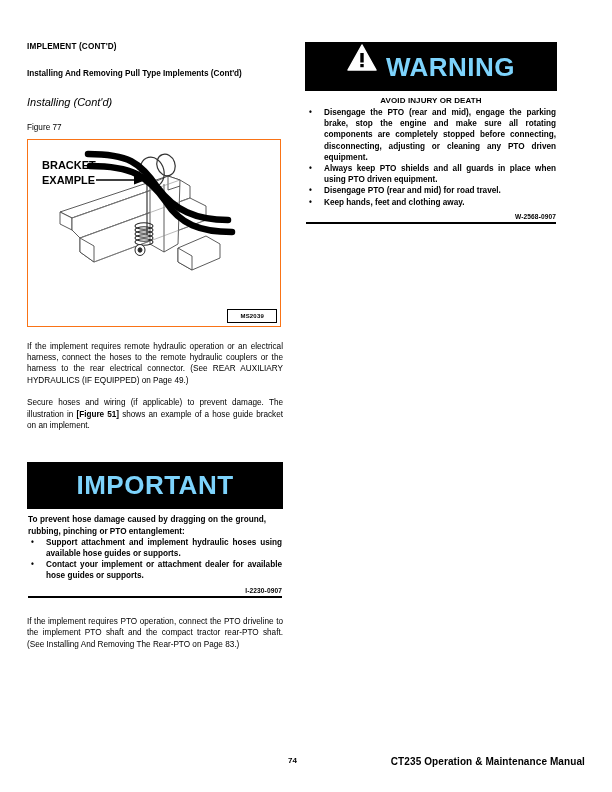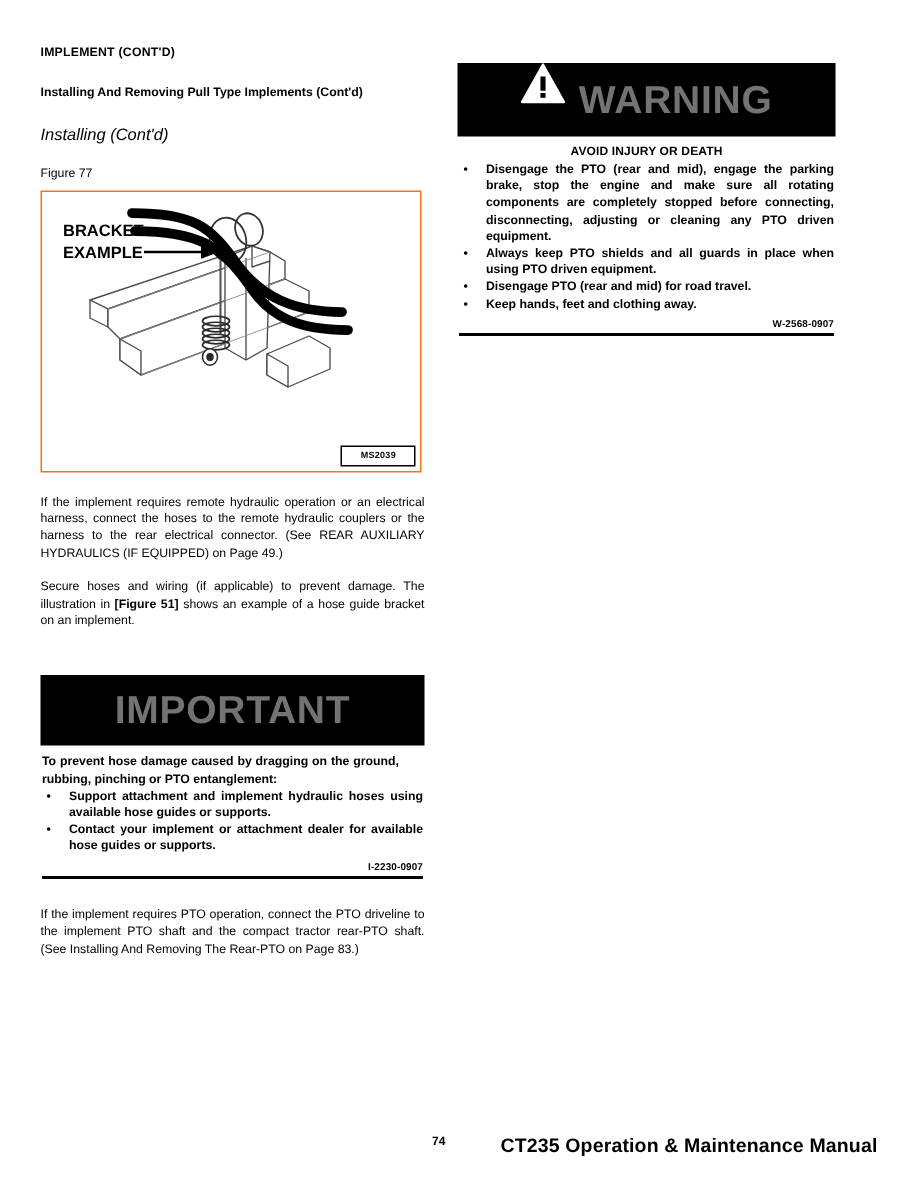--- a/index.html
+++ b/index.html
@@ -34,21 +34,21 @@
     left: 305px;
     top: 42px;
     width: 252px;
   }
 
   
   .h-section {
     font-size: 8.2px;
     font-weight: bold;
     letter-spacing: 0.15px;
-    margin: 0 0 17px 0;
+    margin: 12px 0 17px 0;
   }
   .h-sub {
     font-size: 8.2px;
     font-weight: bold;
     line-height: 11.5px;
     margin: 0 0 16px 0;
   }
   .h-italic {
     font-size: 11px;
     font-style: italic;
@@ -90,21 +90,21 @@
     line-height: 11.4px;
     text-align: justify;
     margin: 0 0 11px 0;
   }
   p.body.last { margin-bottom: 0; }
   .bold-inline { font-weight: bold; }
 
   
   .banner {
     background: #000;
-    color: #737373;
+    color: #7dd3fc;
     text-align: center;
     box-sizing: border-box;
   }
   .banner-warning {
     height: 49px;
     line-height: 49px;
     position: relative;
   }
   .banner-important {
     height: 47px;
@@ -192,21 +192,21 @@
     position: absolute;
     left: 261px;
     top: 0;
     font-size: 8px;
     font-weight: bold;
   }
   .footer-title {
     position: absolute;
     right: 0;
     top: 0;
-    font-size: 13px;
+    font-size: 10px;
     font-weight: bold;
     letter-spacing: 0.1px;
   }
 </style>
 </head>
 <body>
 
 <div class="page">
 
   <div class="col-left">

